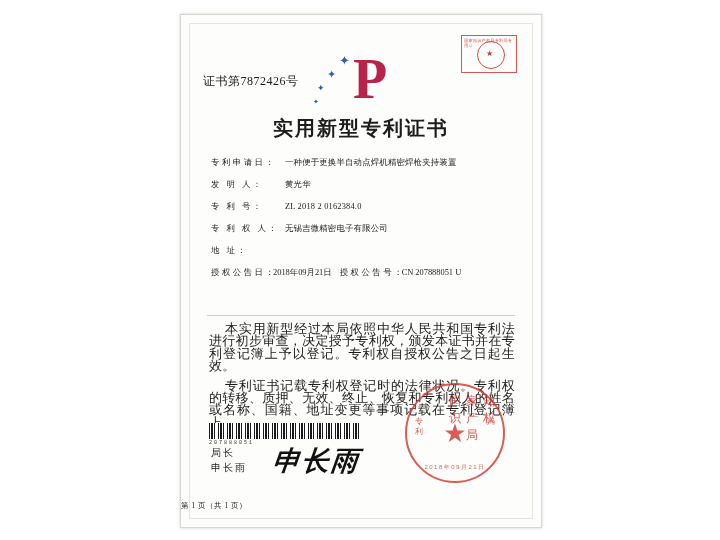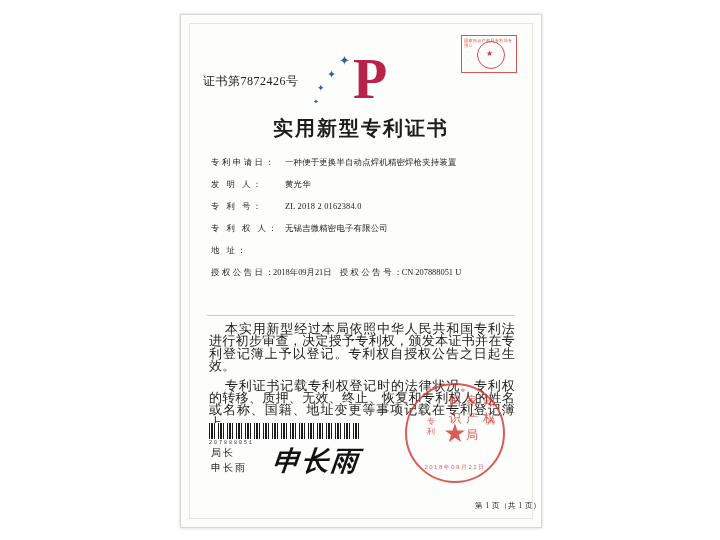--- a/index.html
+++ b/index.html
@@ -268,30 +268,29 @@
     letter-spacing: 1.5px;
   }
   .big-seal .side-left,
   .big-seal .side-right {
     position: absolute;
     top: 32px;
     font-size: 8px;
     line-height: 10px;
     width: 10px;
     text-align: center;
-    margin-left: 12px;
   }
   .big-seal .side-left { left: 7px; }
   .big-seal .side-right { right: 7px; }
 
   .page-footer {
     position: absolute;
-    left: 0; right: 0;
+    left: 0; right: 16px;
     bottom: 16px;
-    text-align: right;
+    text-align: left;
     font-family: "Liberation Serif", serif;
     font-size: 7.5px;
     color: #222;
     letter-spacing: 0.5px;
   }
 </style>
 </head>
 <body>
 
 <div id="page">

